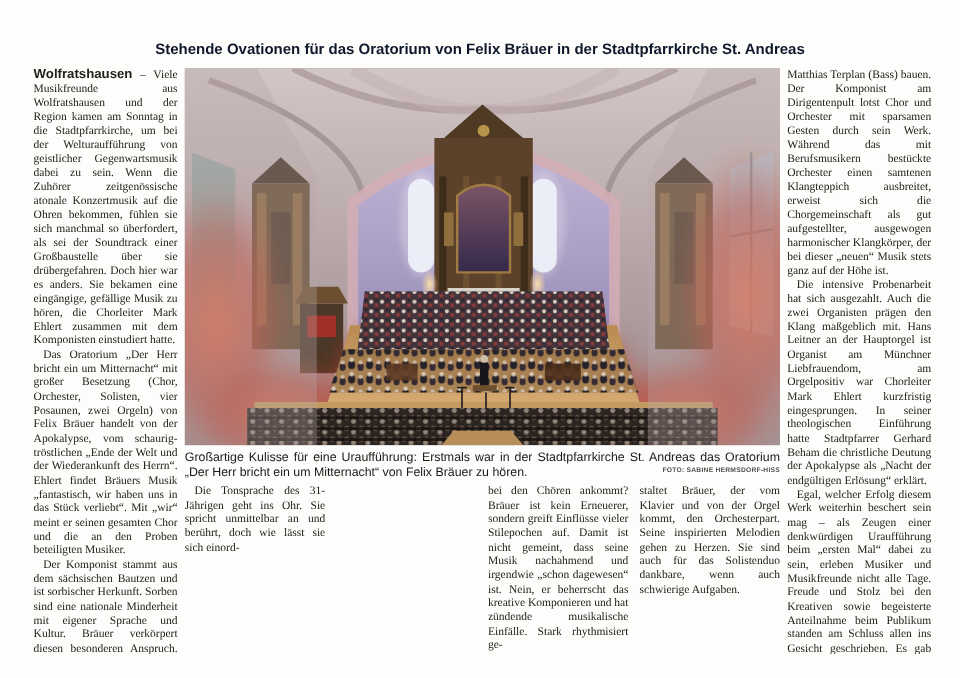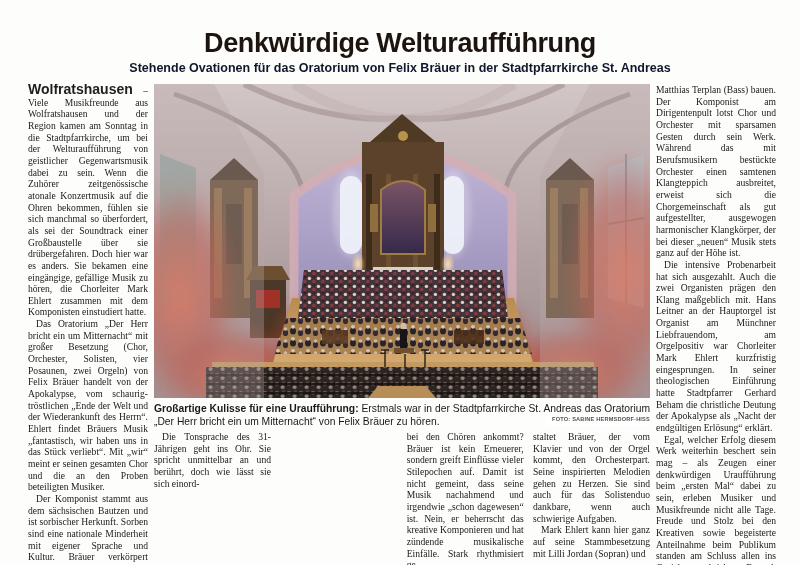--- a/index.html
+++ b/index.html
@@ -12,43 +12,42 @@
   .subheadline{font-family:"Liberation Sans",sans-serif;font-weight:700;font-size:12.5px;color:#0f172a;margin:4px 0 0 0;}
 
   
   .main{display:flex;gap:6px;margin:9px 24px 0 28px;height:488px;}
   .side-col{width:120px;flex:0 0 120px;overflow:hidden;}
   .center{width:496px;flex:0 0 496px;display:flex;flex-direction:column;}
 
   
   .bodytext p{margin:0;font-size:9.6px;line-height:11.65px;text-align:justify;color:#22201c;}
   .bodytext p.ind{text-indent:8px;}
-  .dateline{font-family:"Liberation Sans",sans-serif;font-weight:700;font-size:14px;}
+  .dateline{font-family:"Liberation Sans",sans-serif;font-weight:700;font-size:11px;}
   p.haswrap{position:relative;}
 
   
   .photo-wrap{width:496px;height:314px;overflow:hidden;background:#9b8b8d;}
   .photo-wrap svg{display:block;}
 
   
   .caption{position:relative;font-family:"Liberation Sans",sans-serif;font-size:10.3px;line-height:13px;color:#1b1917;margin:4px 0 3px 0;text-align:justify;}
-  .cap-lead{font-weight:700;margin-top:42px;}
+  .cap-lead{font-weight:400;margin-top:42px;}
   .credit{position:absolute;right:0;bottom:2px;font-size:5.6px;font-weight:700;color:#55504b;letter-spacing:.2px;background:#fff;padding-left:6px;}
 
   
   .cols4{display:flex;justify-content:space-between;flex:1;}
   .cols4 .col{width:117px;overflow:hidden;}
 </style>
 </head>
 <body>
 
 <div class="page">
 
   <div class="masthead">
-    <h1 class="headline">Denkwürdige Welturaufführung</h1>
     <h2 class="subheadline">Stehende Ovationen für das Oratorium von Felix Bräuer in der Stadtpfarrkirche St. Andreas</h2>
   </div>
 
   <div class="main">
 
     <div class="side-col bodytext">
       <p><span class="dateline">Wolfratshausen</span><span> – Viele Musikfreunde aus Wolfratshausen und der Region kamen am Sonntag in die Stadtpfarrkirche, um bei der Welturaufführung von geistlicher Gegenwartsmusik dabei zu sein. Wenn die Zuhörer zeitgenössische atonale Konzertmusik auf die Ohren bekommen, fühlen sie sich manchmal so überfordert, als sei der Soundtrack einer Großbaustelle über sie drübergefahren. Doch hier war es anders. Sie bekamen eine eingängige, gefällige Musik zu hören, die Chorleiter Mark Ehlert zusammen mit dem Komponisten einstudiert hatte.</span></p>
       <p class="ind">Das Oratorium „Der Herr bricht ein um Mitternacht“ mit großer Besetzung (Chor, Orchester, Solisten, vier Posaunen, zwei Orgeln) von Felix Bräuer handelt von der Apokalypse, vom schaurig-tröstlichen „Ende der Welt und der Wiederankunft des Herrn“. Ehlert findet Bräuers Musik „fantastisch, wir haben uns in das Stück verliebt“. Mit „wir“ meint er seinen gesamten Chor und die an den Proben beteiligten Musiker.</p>
       <p class="ind">Der Komponist stammt aus dem sächsischen Bautzen und ist sorbischer Herkunft. Sorben sind eine nationale Minderheit mit eigener Sprache und Kultur. Bräuer verkörpert diesen besonderen Anspruch. Doch wie kam er auf die Idee, sein neues Opus im tiefsten Süden der Repu-</p>
     </div>
@@ -204,21 +203,20 @@
         <div class="col">
           <p class="ind">Die Tonsprache des 31-Jährigen geht ins Ohr. Sie spricht unmittelbar an und berührt, doch wie lässt sie sich einord-</p>
         </div>
         <div class="col">
         </div>
         <div class="col">
           <p>bei den Chören ankommt? Bräuer ist kein Erneuerer, sondern greift Einflüsse vieler Stilepochen auf. Damit ist nicht gemeint, dass seine Musik nachahmend und irgendwie „schon dagewesen“ ist. Nein, er beherrscht das kreative Komponieren und hat zündende musikalische Einfälle. Stark rhythmisiert ge-</p>
         </div>
         <div class="col">
           <p>staltet Bräuer, der vom Klavier und von der Orgel kommt, den Orchesterpart. Seine inspirierten Melodien gehen zu Herzen. Sie sind auch für das Solistenduo dankbare, wenn auch schwierige Aufgaben.</p>
-          <p class="ind">Mark Ehlert kann hier ganz auf seine Stammbesetzung mit Lilli Jordan (Sopran) und</p>
         </div>
       </div>
     </div>
 
     <div class="side-col bodytext">
       <p>Matthias Terplan (Bass) bauen. Der Komponist am Dirigentenpult lotst Chor und Orchester mit sparsamen Gesten durch sein Werk. Während das mit Berufsmusikern bestückte Orchester einen samtenen Klangteppich ausbreitet, erweist sich die Chorgemeinschaft als gut aufgestellter, ausgewogen harmonischer Klangkörper, der bei dieser „neuen“ Musik stets ganz auf der Höhe ist.</p>
       <p class="ind">Die intensive Probenarbeit hat sich ausgezahlt. Auch die zwei Organisten prägen den Klang maßgeblich mit. Hans Leitner an der Hauptorgel ist Organist am Münchner Liebfrauendom, am Orgelpositiv war Chorleiter Mark Ehlert kurzfristig eingesprungen. In seiner theologischen Einführung hatte Stadtpfarrer Gerhard Beham die christliche Deutung der Apokalypse als „Nacht der endgültigen Erlösung“ erklärt.</p>
       <p class="ind haswrap"><span>Egal, welcher Erfolg diesem Werk weiterhin beschert sein mag – als Zeugen einer denkwürdigen Uraufführung beim „ersten Mal“ dabei zu sein, erleben Musiker und Musikfreunde nicht alle Tage. Freude und Stolz bei den Kreativen sowie begeisterte Anteilnahme beim Publikum standen am Schluss allen ins Gesicht geschrieben. Es gab stehende Ovationen, Umarmungen und Blumen für den jungen Komponisten und seine Interpreten.</span></p>
     </div>
 

